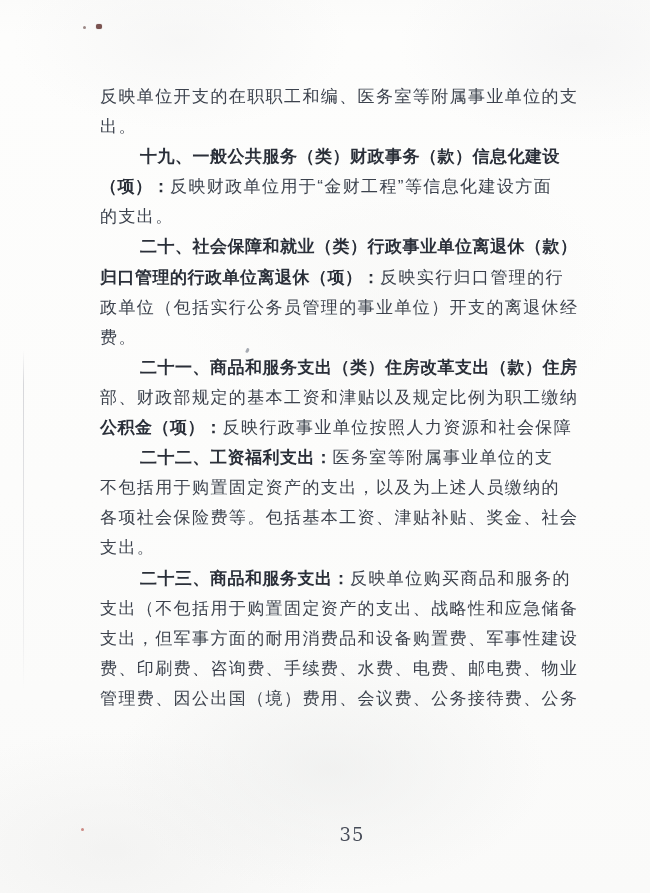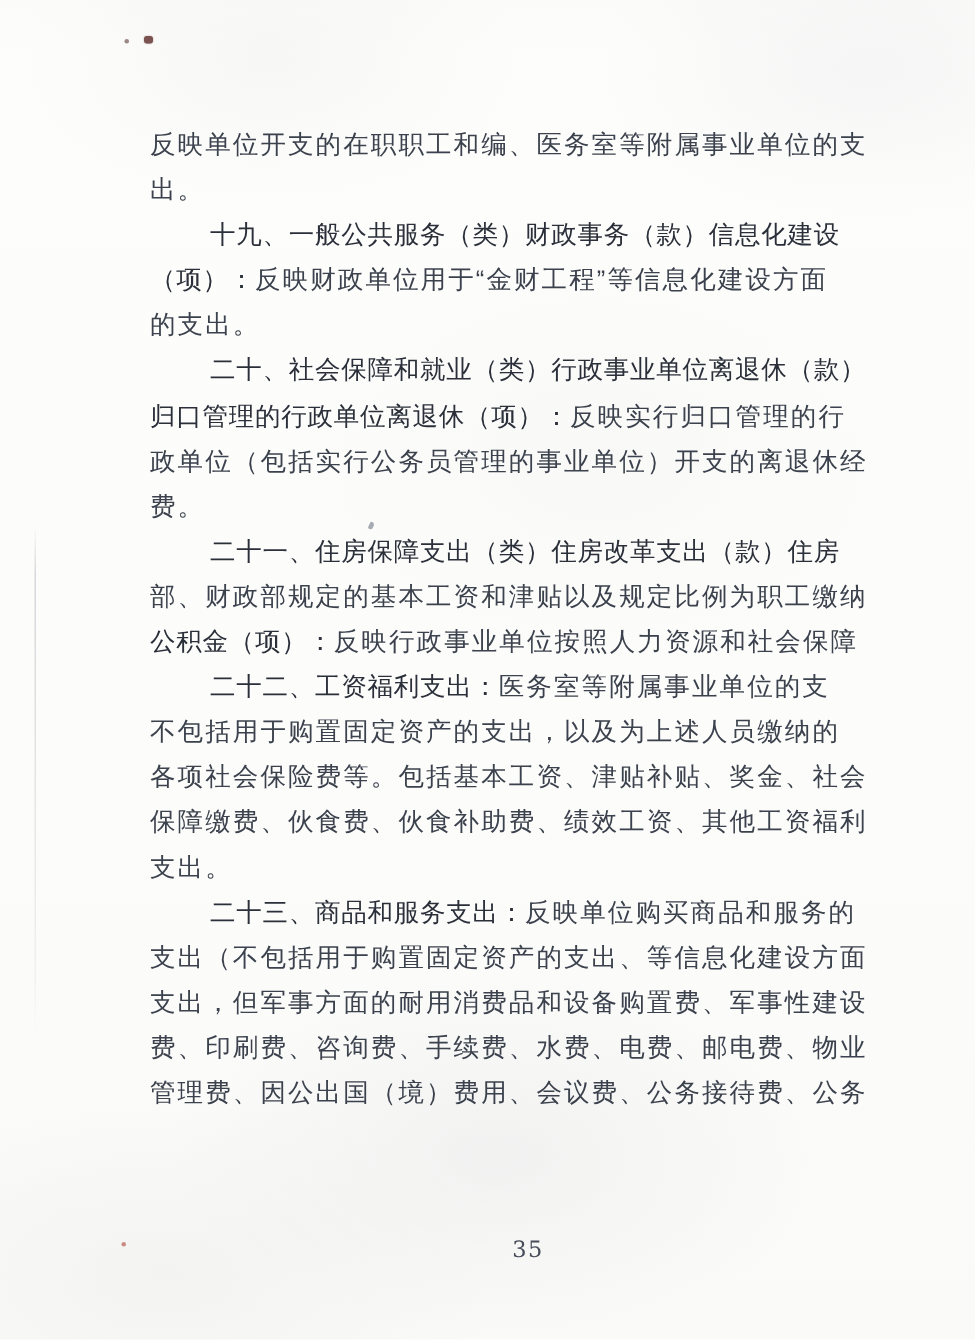--- a/index.html
+++ b/index.html
@@ -34,32 +34,32 @@
     line-height: 30.1px;
     white-space: nowrap;
     font-size: 17px;
   }
   .line.indent { padding-left: 40px; }
   .seg {
     color: var(--text-color, #3c424d);
     letter-spacing: 1.4px;
   }
   .seg.bold {
-    font-weight: 400;
+    font-weight: 700;
     color: var(--bold-color, #2a2f39);
     letter-spacing: 0.5px;
   }
   .pageno {
     position: absolute;
     left: 338px;
     top: 824px;
     width: 28px;
     text-align: center;
     font-family: "DejaVu Serif", serif;
-    font-size: 15px;
+    font-size: 18px;
     letter-spacing: 1px;
     color: #474c58;
   }
   .artifact { position: absolute; }
   .speck-a {
     left: 83px; top: 26px; width: 3px; height: 3px;
     background: #9b8886; border-radius: 50%;
   }
   .speck-b {
     left: 96px; top: 24px; width: 6px; height: 5px;
@@ -98,29 +98,28 @@
   <div class="textblock" id="textblock">
       <div class="line"><span class="seg">反映单位开支的在职职工和编、医务室等附属事业单位的支</span></div>
       <div class="line"><span class="seg">出。</span></div>
       <div class="line indent"><span class="seg bold">十九、一般公共服务（类）财政事务（款）信息化建设</span></div>
       <div class="line"><span class="seg bold">（项）：</span><span class="seg">反映财政单位用于“金财工程”等信息化建设方面</span></div>
       <div class="line"><span class="seg">的支出。</span></div>
       <div class="line indent"><span class="seg bold">二十、社会保障和就业（类）行政事业单位离退休（款）</span></div>
       <div class="line"><span class="seg bold">归口管理的行政单位离退休（项）：</span><span class="seg">反映实行归口管理的行</span></div>
       <div class="line"><span class="seg">政单位（包括实行公务员管理的事业单位）开支的离退休经</span></div>
       <div class="line"><span class="seg">费。</span></div>
-      <div class="line indent"><span class="seg bold">二十一、住房保障支出（类）住房改革支出（款）住房</span></div>
+      <div class="line indent"><span class="seg bold">二十一、商品和服务支出（类）住房改革支出（款）住房</span></div>
       <div class="line"><span class="seg">部、财政部规定的基本工资和津贴以及规定比例为职工缴纳</span></div>
       <div class="line"><span class="seg bold">公积金（项）：</span><span class="seg">反映行政事业单位按照人力资源和社会保障</span></div>
       <div class="line indent"><span class="seg bold">二十二、工资福利支出：</span><span class="seg">医务室等附属事业单位的支</span></div>
       <div class="line"><span class="seg">不包括用于购置固定资产的支出，以及为上述人员缴纳的</span></div>
       <div class="line"><span class="seg">各项社会保险费等。包括基本工资、津贴补贴、奖金、社会</span></div>
-      <div class="line"><span class="seg">保障缴费、伙食费、伙食补助费、绩效工资、其他工资福利</span></div>
       <div class="line"><span class="seg">支出。</span></div>
       <div class="line indent"><span class="seg bold">二十三、商品和服务支出：</span><span class="seg">反映单位购买商品和服务的</span></div>
-      <div class="line"><span class="seg">支出（不包括用于购置固定资产的支出、等信息化建设方面</span></div>
+      <div class="line"><span class="seg">支出（不包括用于购置固定资产的支出、战略性和应急储备</span></div>
       <div class="line"><span class="seg">支出，但军事方面的耐用消费品和设备购置费、军事性建设</span></div>
       <div class="line"><span class="seg">费、印刷费、咨询费、手续费、水费、电费、邮电费、物业</span></div>
       <div class="line"><span class="seg">管理费、因公出国（境）费用、会议费、公务接待费、公务</span></div>
     </div>
 
   <div class="pageno">35</div>
 </div>
 
 </body></html>

